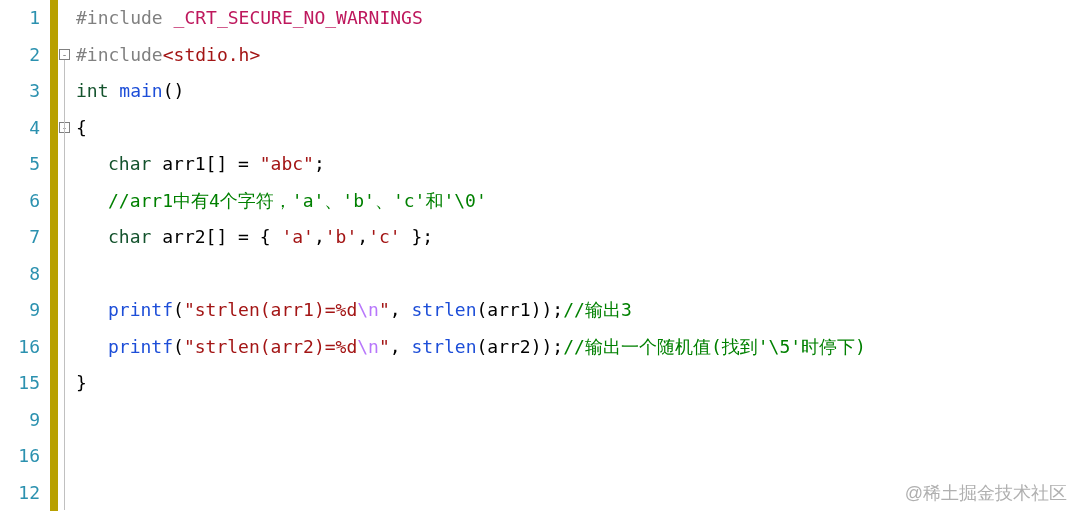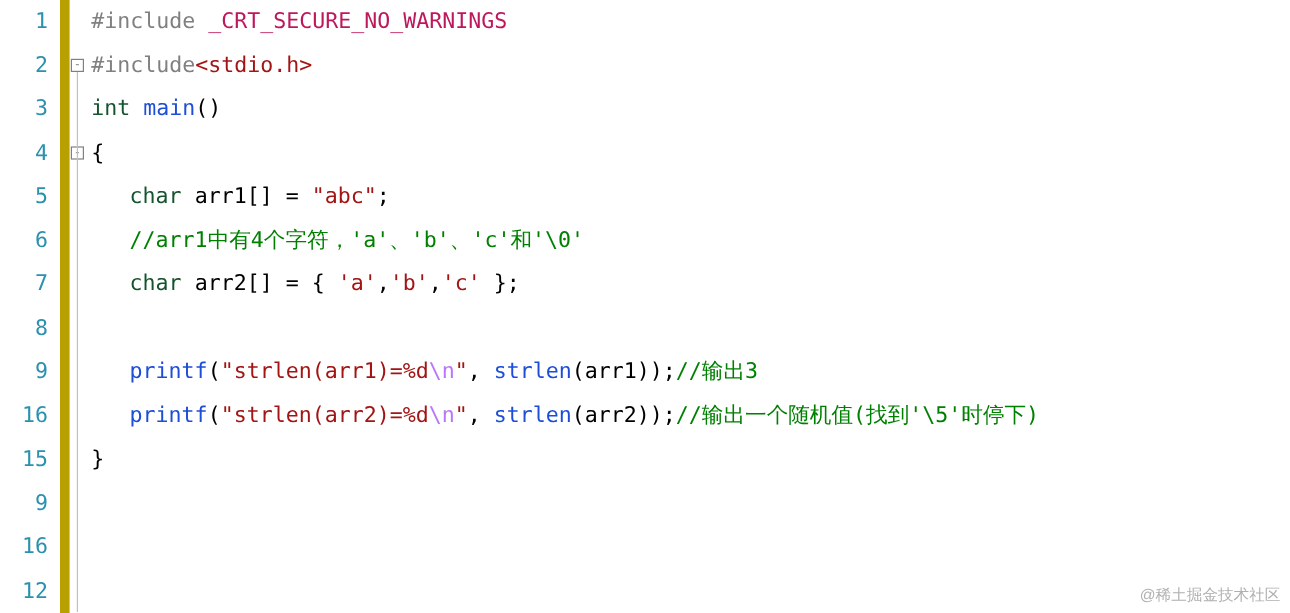--- a/index.html
+++ b/index.html
@@ -71,21 +71,21 @@
     .c-comment { color: #008000; }
     .c-escape { color: #b776fb; }
     .c-func { color: #1d4ed8; text-align: center; }
     .c-num { color: #098658; }
     .c-text { color: #000; }
     .watermark {
       position: absolute;
       right: 8px;
       bottom: 6px;
       color: #b0b0b0;
-      font-size: 13px;
+      font-size: 18px;
       font-family: "Microsoft YaHei", sans-serif;
     }
   </style>
 </head>
 <body>
 
 <div class="gutter">
   <div class="ln">1</div>
   <div class="ln">2</div>
   <div class="ln">3</div>

